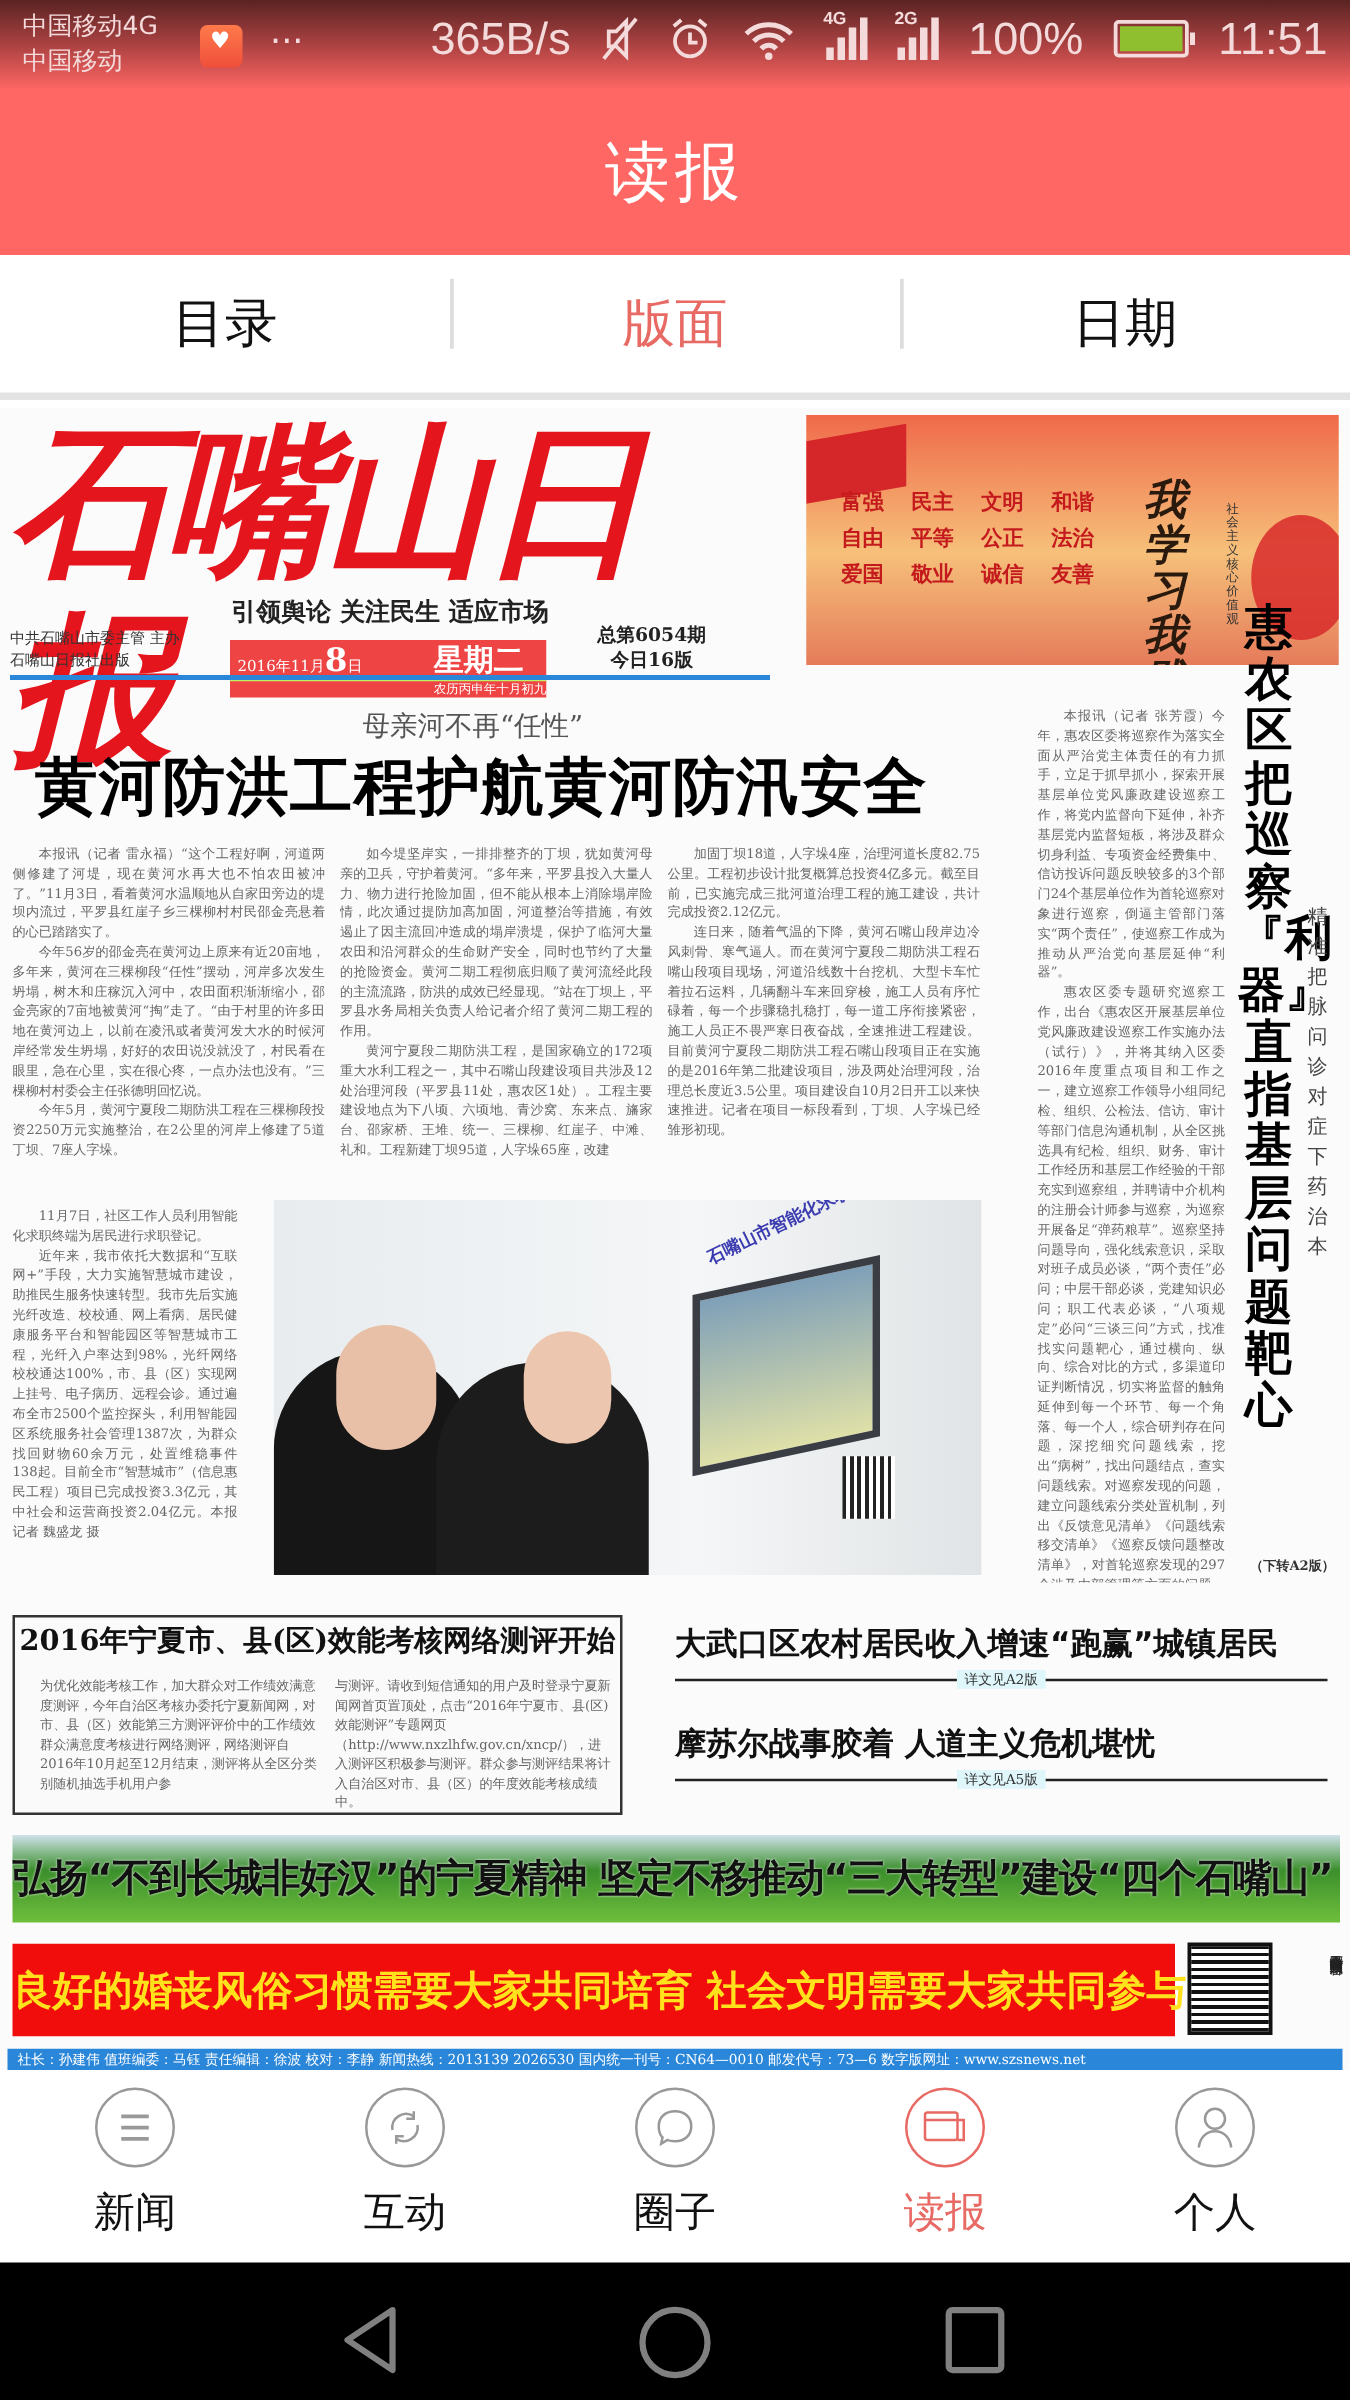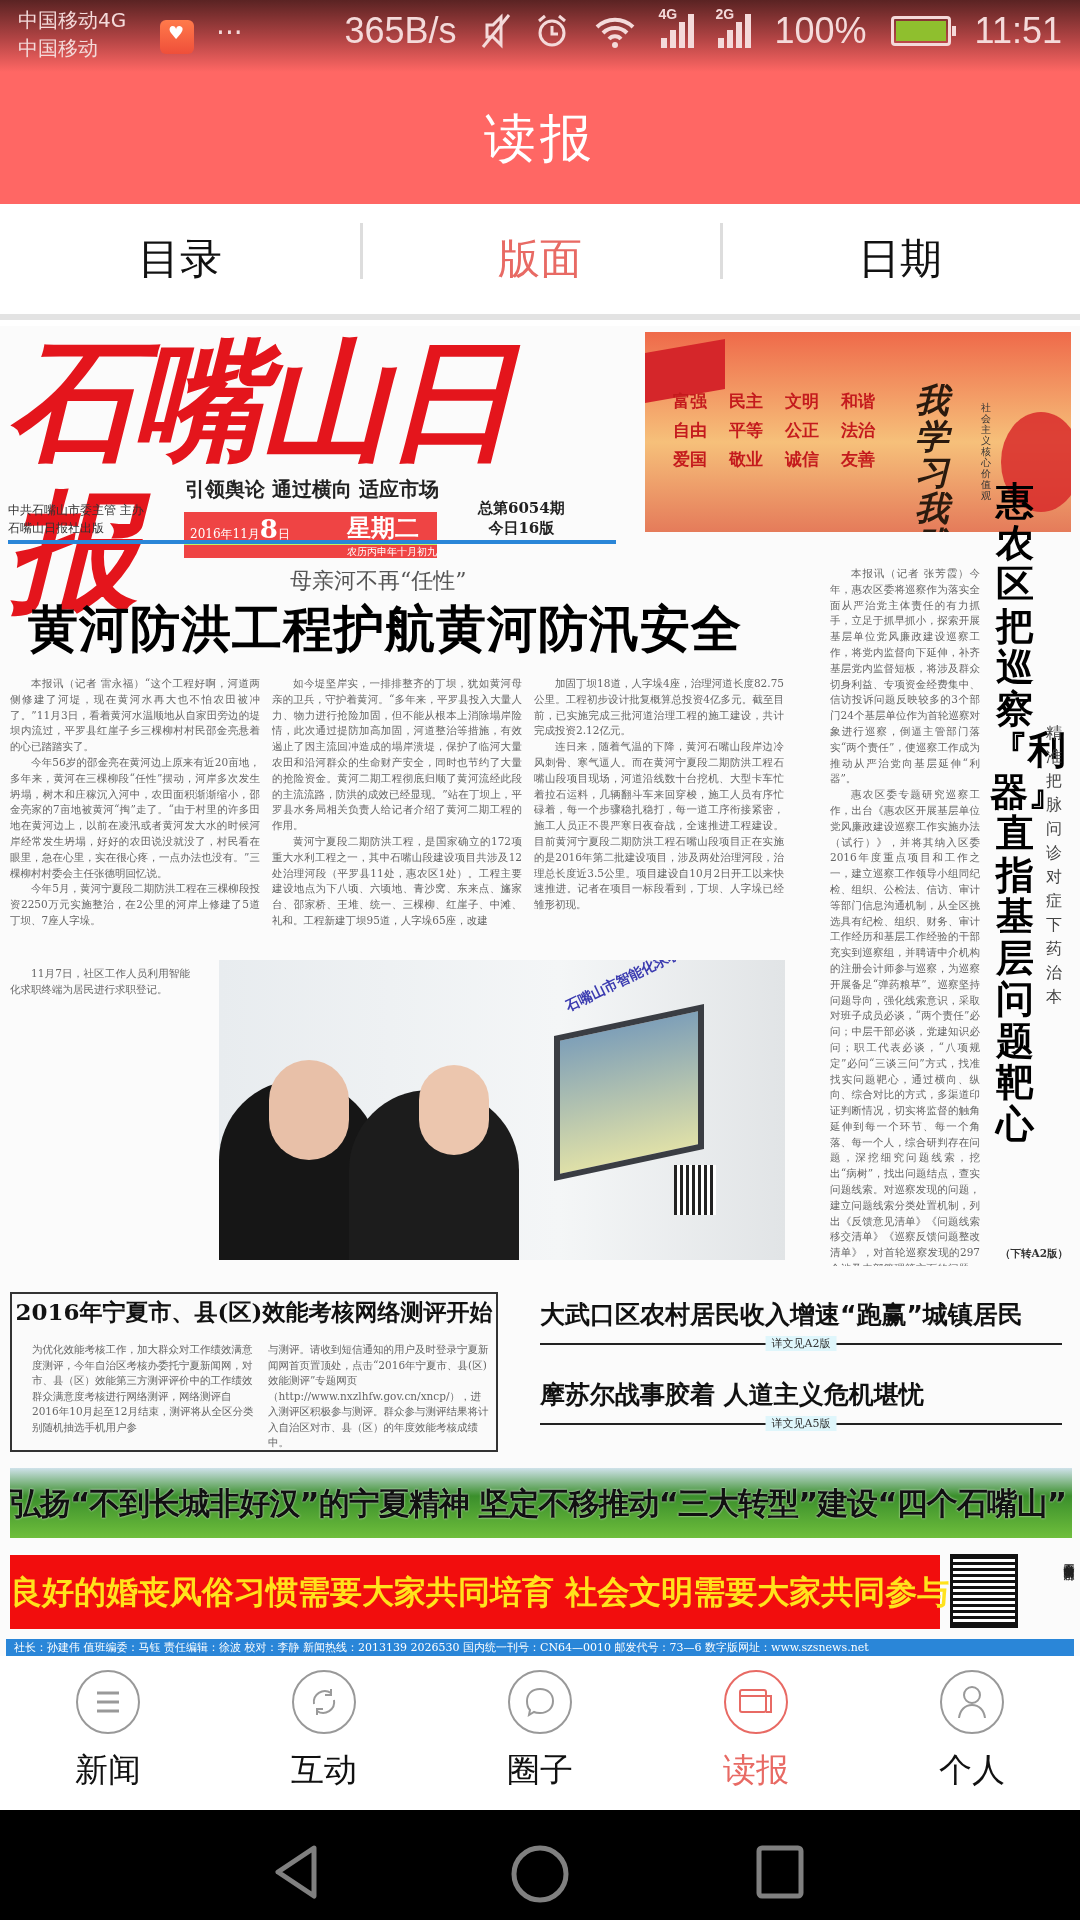--- a/index.html
+++ b/index.html
@@ -123,21 +123,21 @@
 <div class="appbar">读报</div>
 
 <div class="tabs">
   <div class="tab">目录</div>
   <div class="tab active">版面</div>
   <div class="tab">日期</div>
 </div>
 
 <div class="paper">
   <div class="masthead-title">石嘴山日报</div>
-  <div class="slogan">引领舆论 通过横向 适应市场</div>
+  <div class="slogan">引领舆论 关注民生 适应市场</div>
   <div class="sponsor">
     <div>中共石嘴山市委主管 主办</div>
     <div>石嘴山日报社出版</div>
   </div>
   <div class="datebar">
     <div class="d1"><span>2016年11月</span><b>8</b><span>日</span></div>
     <div class="wk">星期二</div>
     <div class="lunar">农历丙申年十月初九</div>
   </div>
   <div class="issue">
@@ -187,20 +187,21 @@
   <div class="col" style="left:830px;top:240px;width:150px;height:700px;overflow:hidden">
     <p>本报讯（记者 张芳霞）今年，惠农区委将巡察作为落实全面从严治党主体责任的有力抓手，立足于抓早抓小，探索开展基层单位党风廉政建设巡察工作，将党内监督向下延伸，补齐基层党内监督短板，将涉及群众切身利益、专项资金经费集中、信访投诉问题反映较多的3个部门24个基层单位作为首轮巡察对象进行巡察，倒逼主管部门落实“两个责任”，使巡察工作成为推动从严治党向基层延伸“利器”。</p>
     <p>惠农区委专题研究巡察工作，出台《惠农区开展基层单位党风廉政建设巡察工作实施办法（试行）》，并将其纳入区委2016年度重点项目和工作之一，建立巡察工作领导小组同纪检、组织、公检法、信访、审计等部门信息沟通机制，从全区挑选具有纪检、组织、财务、审计工作经历和基层工作经验的干部充实到巡察组，并聘请中介机构的注册会计师参与巡察，为巡察开展备足“弹药粮草”。巡察坚持问题导向，强化线索意识，采取对班子成员必谈，“两个责任”必问；中层干部必谈，党建知识必问；职工代表必谈，“八项规定”必问“三谈三问”方式，找准找实问题靶心，通过横向、纵向、综合对比的方式，多渠道印证判断情况，切实将监督的触角延伸到每一个环节、每一个角落、每一个人，综合研判存在问题，深挖细究问题线索，挖出“病树”，找出问题结点，查实问题线索。对巡察发现的问题，建立问题线索分类处置机制，列出《反馈意见清单》《问题线索移交清单》《巡察反馈问题整改清单》，对首轮巡察发现的297个涉及内部管理等方面的问题，及时反馈，边巡边改，及时销号。</p>
   </div>
   <div class="vhead">惠农区把巡察『利器』直指基层问题靶心</div>
   <div class="vsub">精准把脉问诊 对症下药治本</div>
   <div class="col" style="left:1000px;top:920px;width:80px;font-weight:bold;color:#333">（下转A2版）</div>
 
   <div class="col" style="left:10px;top:640px;width:180px;height:300px;overflow:hidden">
     <p>11月7日，社区工作人员利用智能化求职终端为居民进行求职登记。</p>
+    <p>近年来，我市依托大数据和“互联网+”手段，大力实施智慧城市建设，助推民生服务快速转型。我市先后实施光纤改造、校校通、网上看病、居民健康服务平台和智能园区等智慧城市工程，光纤入户率达到98%，光纤网络校校通达100%，市、县（区）实现网上挂号、电子病历、远程会诊。通过遍布全市2500个监控探头，利用智能园区系统服务社会管理1387次，为群众找回财物60余万元，处置维稳事件138起。目前全市“智慧城市”（信息惠民工程）项目已完成投资3.3亿元，其中社会和运营商投资2.04亿元。本报记者 魏盛龙 摄</p>
   </div>
 
   <div class="photo">
     <div class="sign">石嘴山市智能化求职终端</div>
     <div class="screen"></div>
     <div class="qr"></div>
     <div class="p1"></div>
     <div class="f1"></div>
     <div class="p2"></div>
     <div class="f2"></div>

